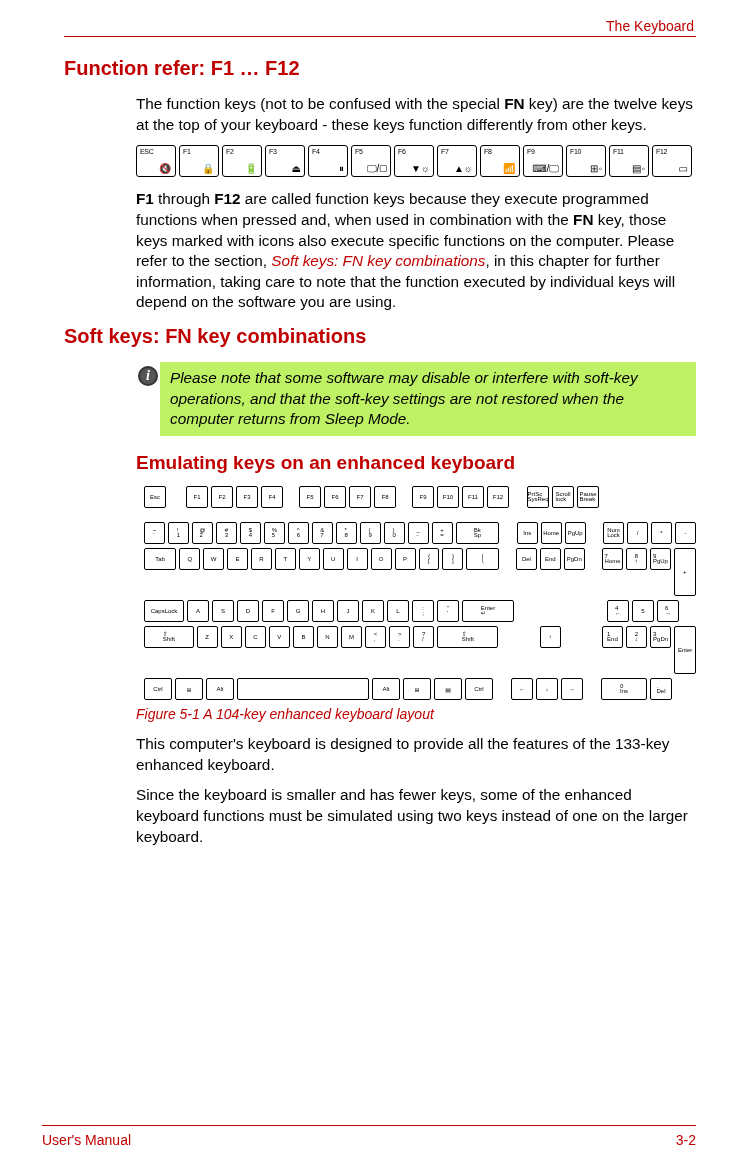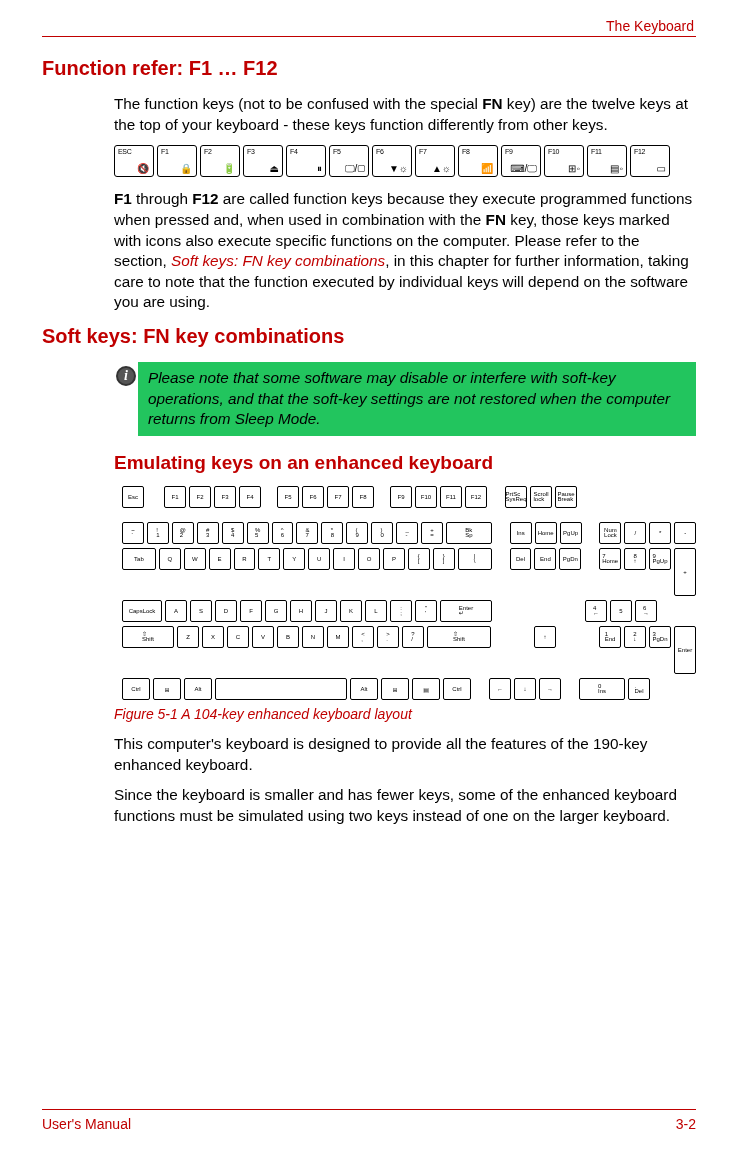--- a/index.html
+++ b/index.html
@@ -5,21 +5,21 @@
   * { box-sizing: border-box; margin: 0; padding: 0; }
   html, body { width: 738px; height: 1172px; }
   body {
     font-family: Arial, Helvetica, sans-serif;
     font-size: 15px;
     color: #000;
     background: #fff;
     position: relative;
     padding: 0;
   }
-  .page { width: 738px; height: 1172px; position: relative; padding: 18px 42px 0 42px; }
+  .page { width: 738px; height: 1172px; position: relative; padding: 18px 42px 0 64px; }
   .header-right {
     text-align: right;
     color: #c00000;
     font-size: 14px;
     padding-right: 2px;
     padding-bottom: 2px;
   }
   .top-rule {
     border-top: 1.5px solid #c00000;
     margin-bottom: 20px;
@@ -73,21 +73,21 @@
     display: inline-flex;
     width: 20px; height: 20px; border-radius: 50%;
     border: 2px solid #333; background:#555; color:#fff;
     font-weight: bold; font-style: italic;
     align-items: center; justify-content: center;
     font-family: Georgia, serif;
     font-size: 14px;
   }
   .note-text {
     flex: 1;
-    background: #22c55e;
+    background: #bef264;
     padding: 6px 10px 6px 10px;
     font-style: italic;
     font-size: 15.3px;
     line-height: 1.35;
   }
   .kb-figure {
     margin: 10px 0 6px 80px;
   }
   .kb104 {
     display: flex; flex-direction: column; gap: 4px;
@@ -115,21 +115,21 @@
   .key2l { line-height: 0.9; }
   .caption {
     color: #c00000;
     font-style: italic;
     font-size: 14px;
     text-align: left;
     margin: 4px 72px 12px 72px;
   }
   .footer {
     position: absolute;
-    left: 42px; right: 42px; bottom: 40px;
+    left: 42px; right: 42px; bottom: 24px;
   }
   .footer-rule { border-top: 1.5px solid #c00000; margin-bottom: 6px; }
   .footer-row {
     display: flex; justify-content: space-between;
     color: #c00000; font-size: 14px;
   }
 </style>
 </head>
 <body>
 
@@ -351,21 +351,21 @@
           <div class="key k1">→</div>
           <div style="width: 12px;"></div>
           <div class="key k2 key2l">0<br>Ins</div>
           <div class="key k1 key2l">.<br>Del</div>
         </div>
       </div>
   </div>
   <div class="caption">Figure 5-1 A 104-key enhanced keyboard layout</div>
 
   <div class="body-block">
-    <p>This computer's keyboard is designed to provide all the features of the 190-key enhanced keyboard.</p>
+    <p>This computer's keyboard is designed to provide all the features of the 133-key enhanced keyboard.</p>
     <p>Since the keyboard is smaller and has fewer keys, some of the enhanced keyboard functions must be simulated using two keys instead of one on the larger keyboard.</p>
   </div>
 
   <div class="footer">
     <div class="footer-rule"></div>
     <div class="footer-row">
       <span>User's Manual</span>
       <span>3-2</span>
     </div>
   </div>

